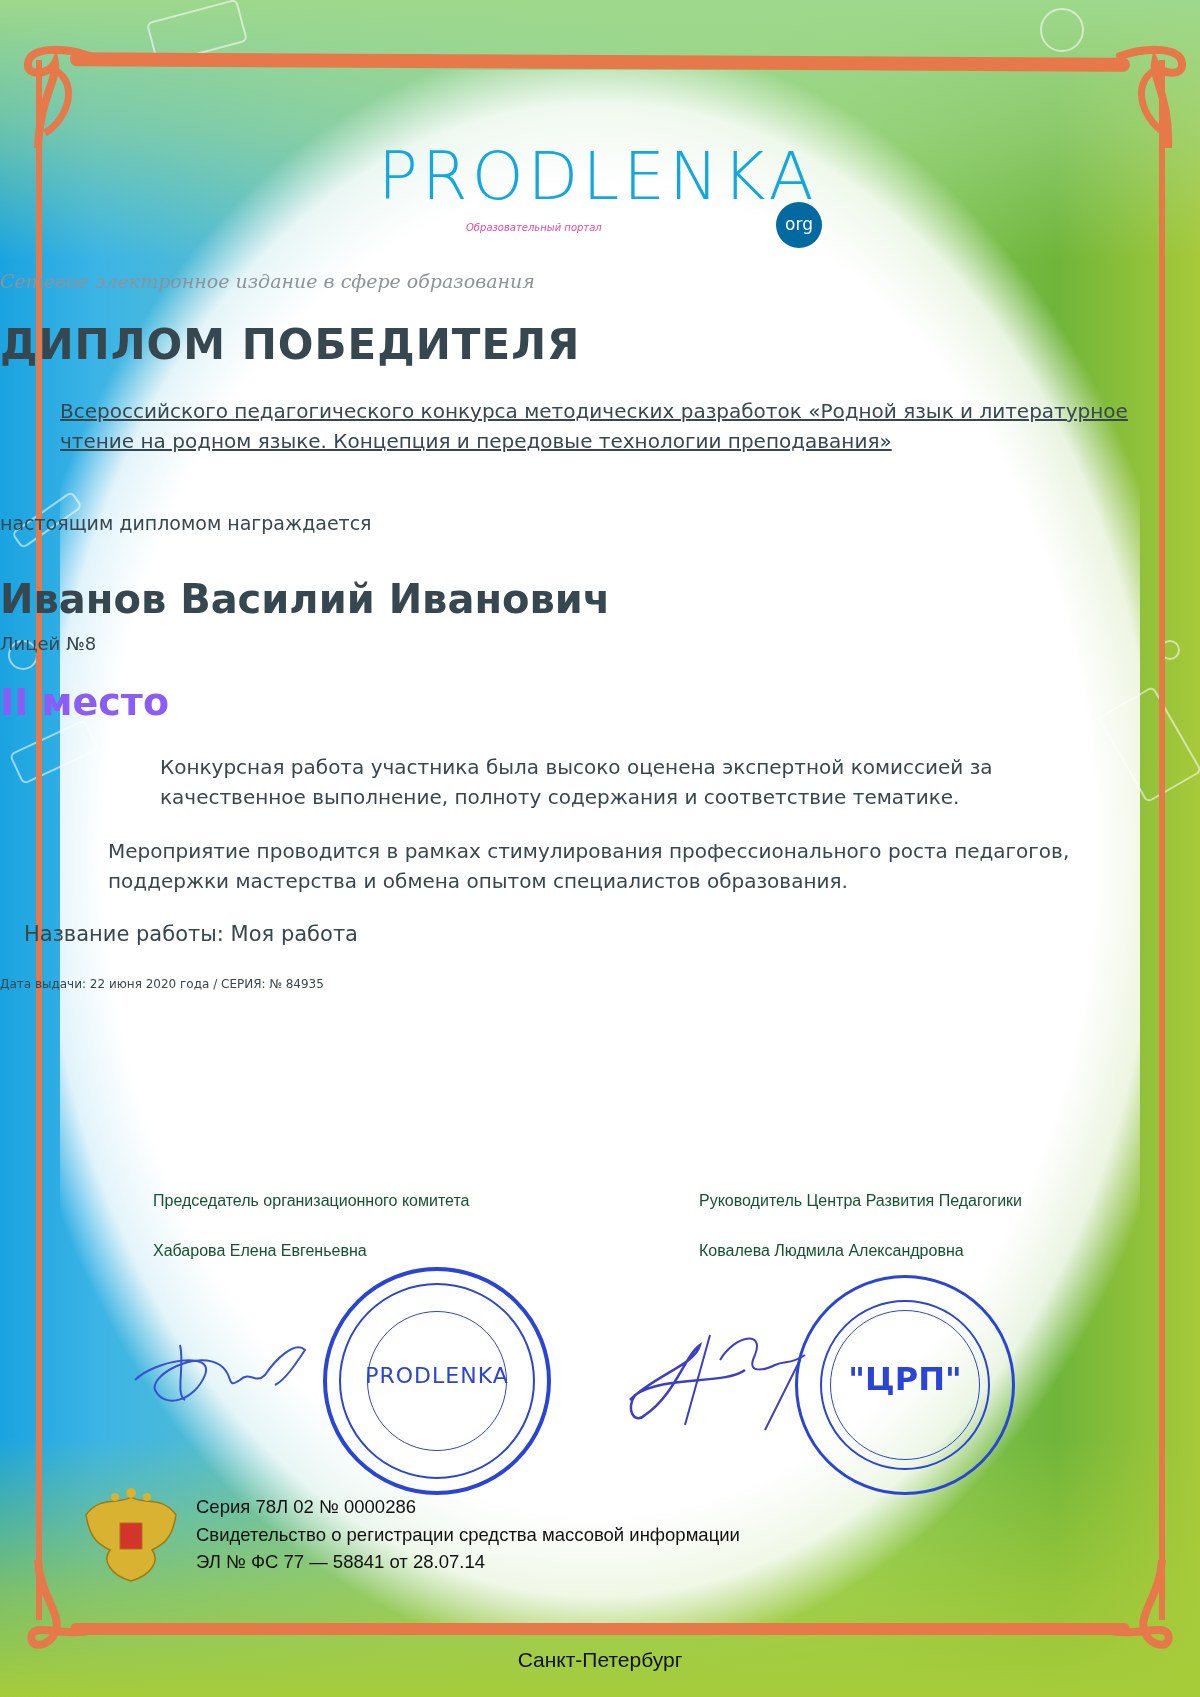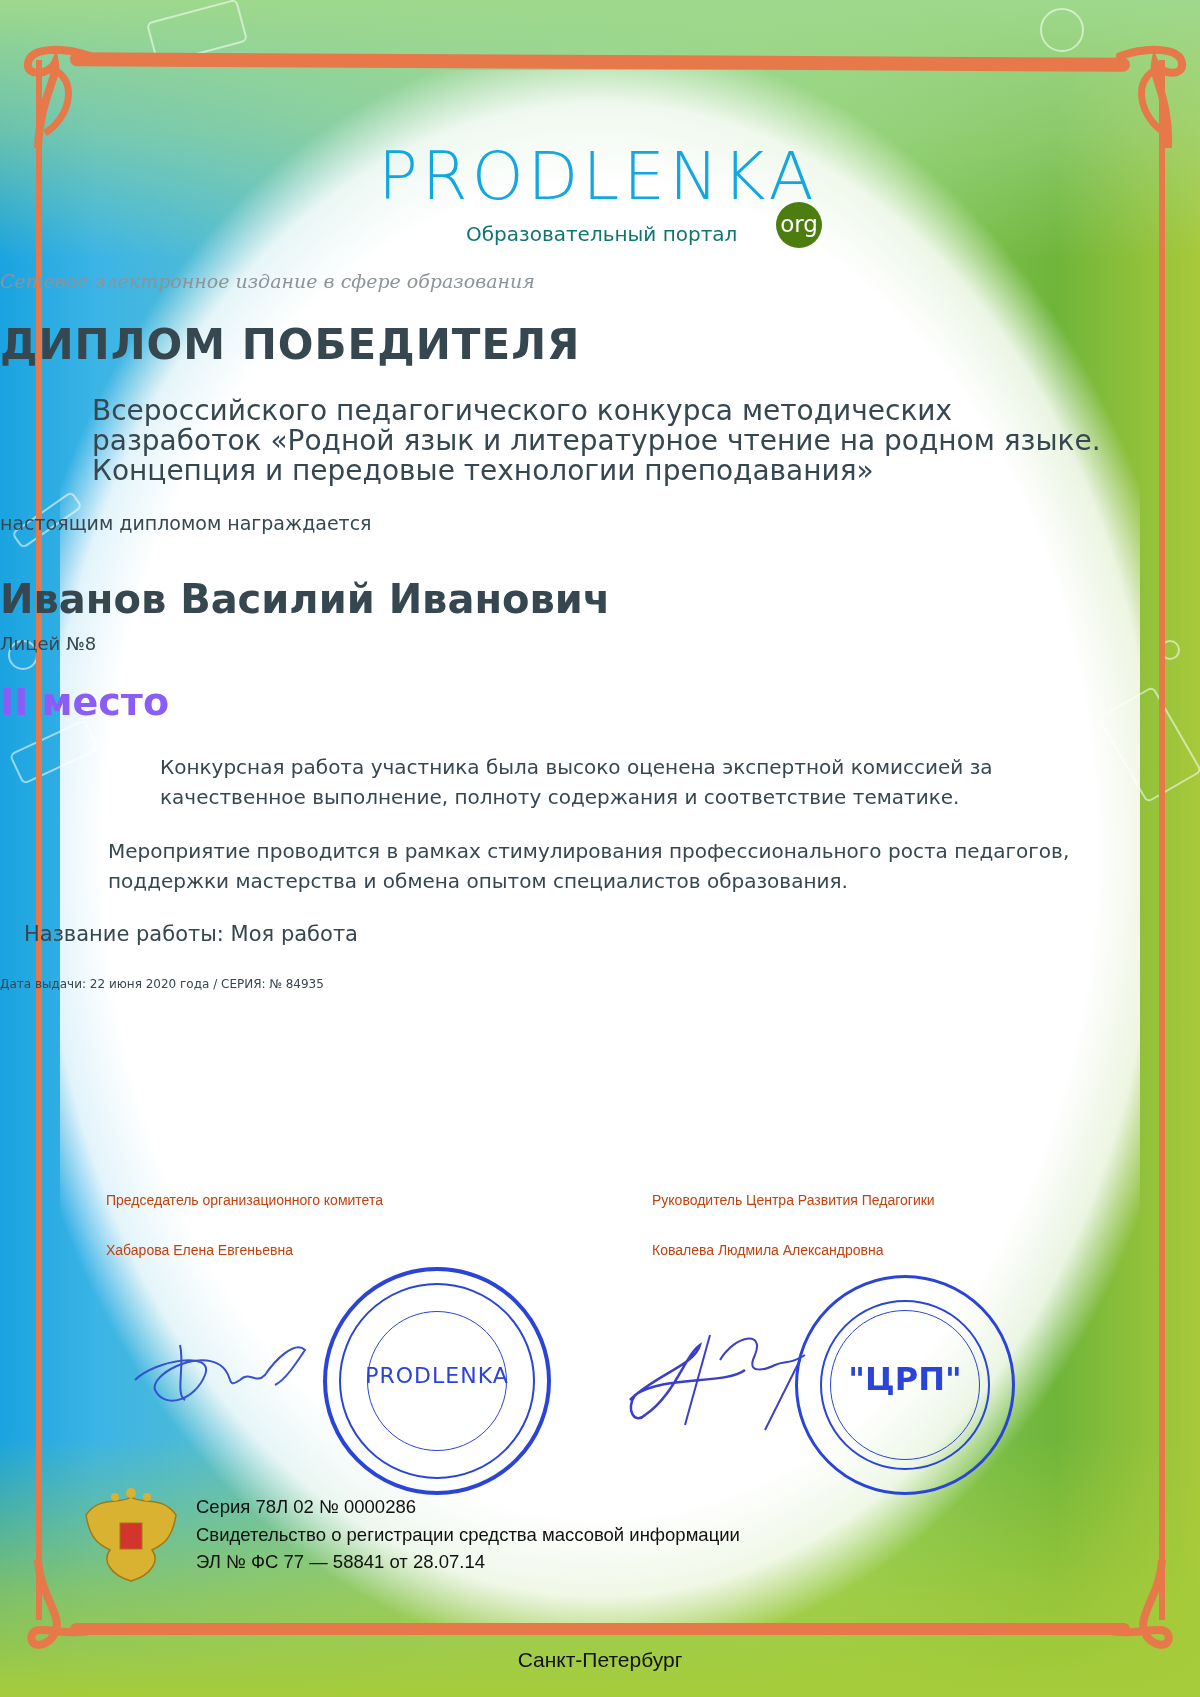--- a/index.html
+++ b/index.html
@@ -27,39 +27,39 @@
     .frame-right { left: 1159px; top: 60px; width: 6px; height: 1560px; }
     .corner { position: absolute; width: 90px; height: 110px; }
     .deco { position: absolute; border: 2px solid rgba(255,255,255,0.55); border-radius: 6px; }
 
     .logo { position: absolute; left: 378px; top: 142px; width: 450px; height: 110px; }
     .logo-text {
       position: absolute; left: 0; top: 0;
       font-family: "DejaVu Sans", sans-serif; font-weight: 300;
       font-size: 66px; letter-spacing: 4px; color: #13a7df; line-height: 70px;
     }
-    .logo-sub { position: absolute; left: 88px; top: 80px; font-size: 20px; color: #0f766e; }
+    .logo-sub { position: absolute; left: 88px; top: 80px; font-size: 10px; color: #ec4899; font-style: italic; }
     .logo-org {
       position: absolute; left: 398px; top: 60px; width: 46px; height: 46px; border-radius: 50%;
-      background: #4d7c0f; color: #fff; font-size: 23px; text-align: center; line-height: 44px;
+      background: #0369a1; color: #fff; font-size: 17px; text-align: center; line-height: 44px;
     }
     .center { position: absolute; left: 0; width: 1200px; text-align: left; color: #37474f; }
     .subtitle { top: 270px; font-family: "DejaVu Serif", serif; font-style: italic; font-size: 19px; color: #8c9399; }
     .title { top: 320px; font-size: 42px; font-weight: bold; color: #37474f; letter-spacing: 1px; }
-    .contest { top: 396px; font-size: 28px; line-height: 30px; padding: 0 92px; box-sizing: border-box; }
+    .contest { top: 396px; font-size: 20px; line-height: 30px; padding: 0 60px; box-sizing: border-box; text-decoration: underline; }
     .awarded { top: 512px; font-size: 19px; }
     .name { top: 556px; font-size: 40px; font-weight: bold; color: #37474f; margin-top: 20px; }
     .org { top: 633px; font-size: 18px; }
     .place { top: 680px; font-size: 38px; font-weight: bold; color: #8b5cf6; }
     .para1 { top: 752px; font-size: 20px; line-height: 30px; padding: 0 160px; box-sizing: border-box; }
     .para2 { top: 836px; font-size: 20px; line-height: 30px; padding: 0 108px; box-sizing: border-box; }
     .work { top: 922px; font-size: 21px; margin-left: 24px; }
     .date { top: 977px; font-size: 12px; }
 
-    .sig-label { position: absolute; font-family: "Liberation Sans", sans-serif; font-size: 14px; color: #c2410c; }
+    .sig-label { position: absolute; font-family: "Liberation Sans", sans-serif; font-size: 16px; color: #14532d; margin-left: 47px; }
     .stamp { position: absolute; border-radius: 50%; border: 4px solid #2a44d8; box-sizing: border-box; }
     .stamp-inner { position: absolute; border-radius: 50%; border: 2px solid #2a44d8; box-sizing: border-box; }
     .stamp-text { position: absolute; width: 100%; text-align: center; color: #2a44d8; font-weight: bold; }
     .sig { position: absolute; }
 
     .emblem { position: absolute; left: 80px; top: 1485px; width: 102px; height: 100px; }
     .license { position: absolute; left: 196px; top: 1493px; font-family: "Liberation Sans", sans-serif; font-size: 18.5px; line-height: 27.5px; color: #111; }
     .city { position: absolute; left: 0; top: 1648px; width: 1200px; text-align: center; font-family: "Liberation Sans", sans-serif; font-size: 21px; color: #111; }
   </style>
 </head>

